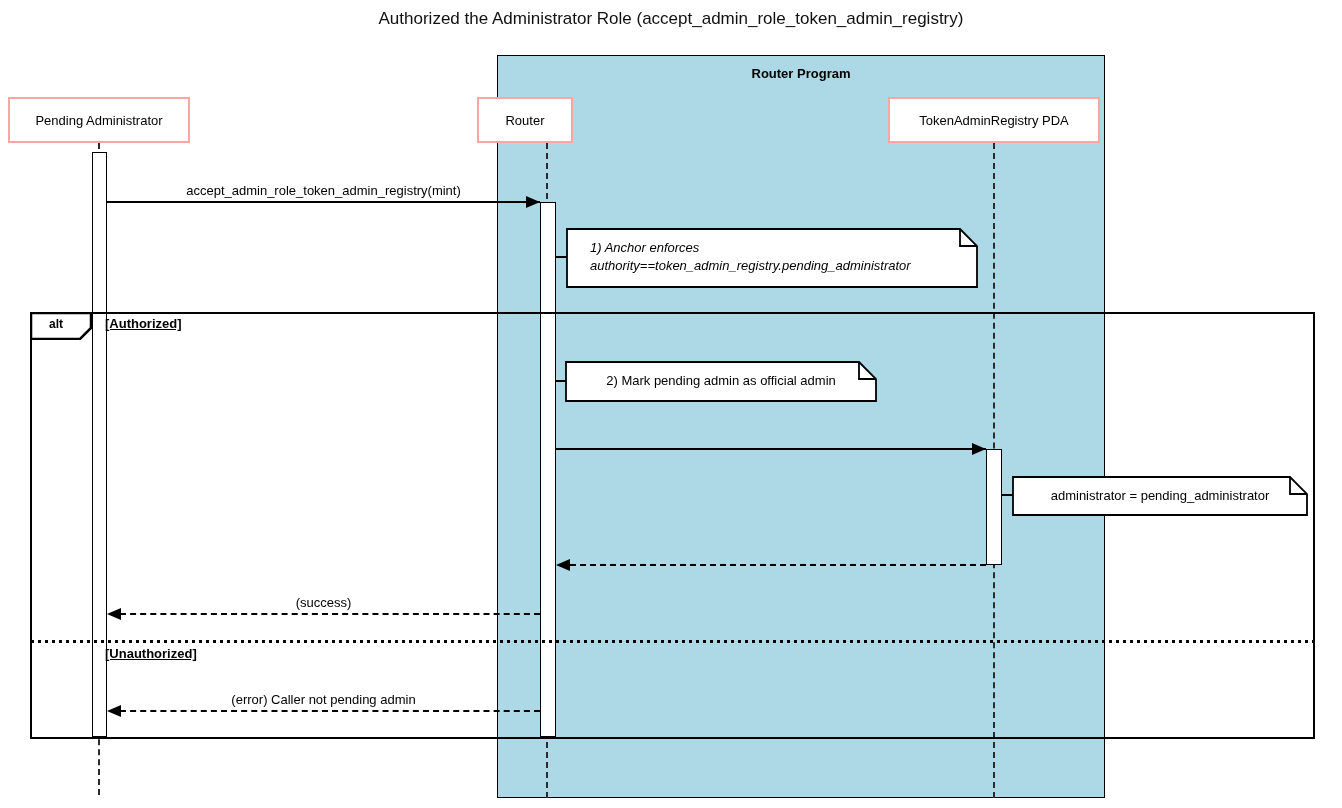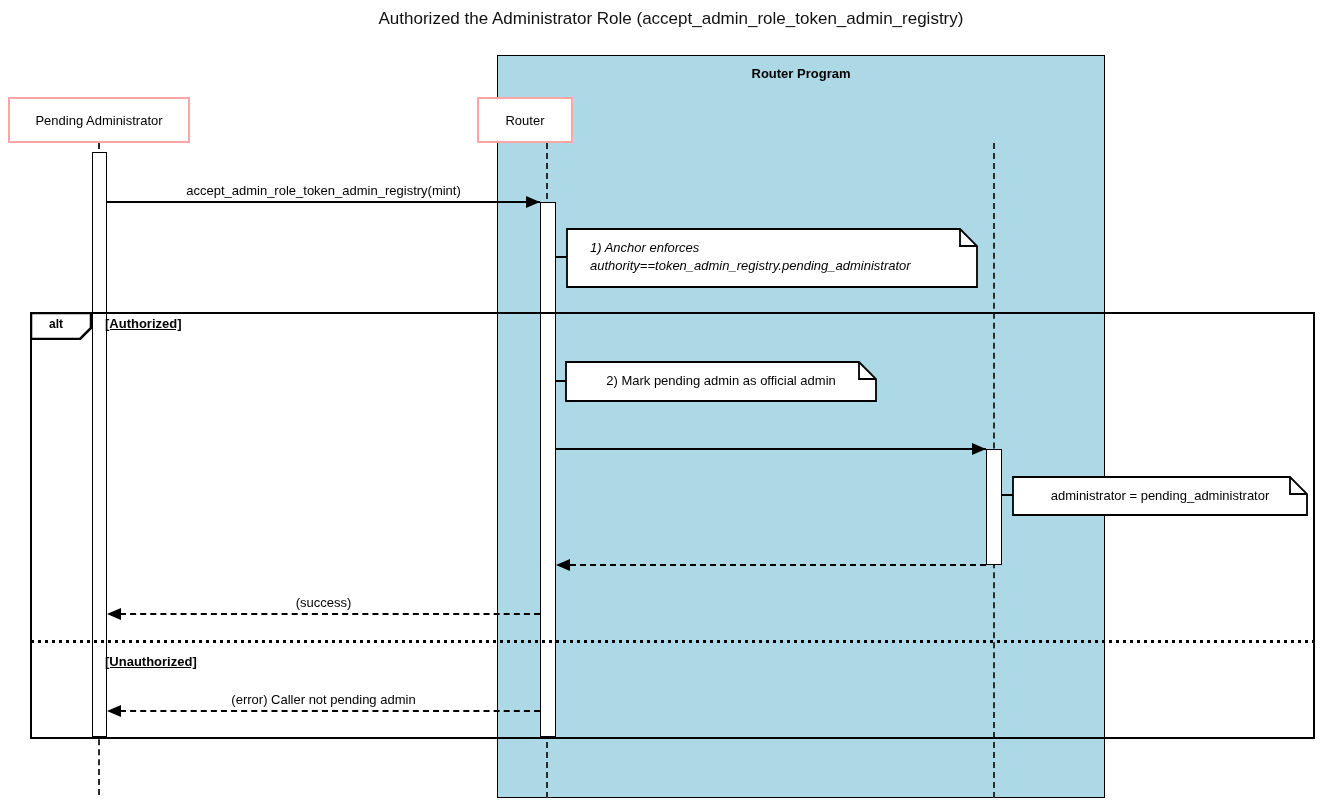--- a/index.html
+++ b/index.html
@@ -27,21 +27,21 @@
   .activation{background:#fff;border:1.5px solid #000;box-sizing:border-box;z-index:2;}
   .act-pa{left:92px;top:152px;width:15px;height:585px;}
   .act-router{left:540px;top:202px;width:16px;height:535px;}
   .act-pda{left:986px;top:449px;width:16px;height:116px;}
   
   .alt-frame{left:30px;top:312px;width:1285px;height:427px;border:2px solid #000;box-sizing:border-box;background:transparent;z-index:3;pointer-events:none;}
   .alt-pentagon{left:30px;top:312px;z-index:4;}
   .alt-pentagon-text{left:30px;top:317px;width:52px;text-align:center;font-weight:bold;font-size:12px;z-index:5;}
   .guard{font-weight:bold;font-size:13px;z-index:4;text-decoration:underline;}
   .guard-1{left:105px;top:316px;}
-  .guard-2{left:105px;top:646px;margin-top:8px;}
+  .guard-2{left:105px;top:646px;}
   .divider{left:31px;top:640px;width:1283px;height:2.5px;
     background:repeating-linear-gradient(90deg,#000 0 3px,transparent 3px 7px);z-index:4;}
   
   .msg-line{height:0;border-top:2px solid #000;z-index:4;}
   .msg-line.dashed{border-top-style:dashed;}
   .m1-line{left:107px;top:201px;width:433px;}
   .m2-line{left:556px;top:448px;width:430px;}
   .m3-line{left:560px;top:564px;width:426px;}
   .m4-line{left:120px;top:613px;width:420px;}
   .m5-line{left:120px;top:710px;width:420px;}
@@ -83,20 +83,23 @@
 
   <div class="abs lifeline ll-pa"></div>
   <div class="abs lifeline ll-router"></div>
   <div class="abs lifeline ll-pda"></div>
 
   <div class="abs participant p-pa">
     <span>Pending Administrator</span>
   </div>
   <div class="abs participant p-router">
     <span>Router</span>
+  </div>
+  <div class="abs participant p-pda">
+    <span>TokenAdminRegistry PDA</span>
   </div>
 
   <div class="abs activation act-pa"></div>
   <div class="abs activation act-router"></div>
   <div class="abs activation act-pda"></div>
 
   <div class="abs alt-frame"></div>
   <svg class="abs alt-pentagon" width="62" height="28" viewBox="0 0 62 28">
     <polygon points="1,1 61,1 61,16 50,27 1,27" fill="#ffffff" stroke="#000000" stroke-width="2.5"></polygon>
   </svg>

